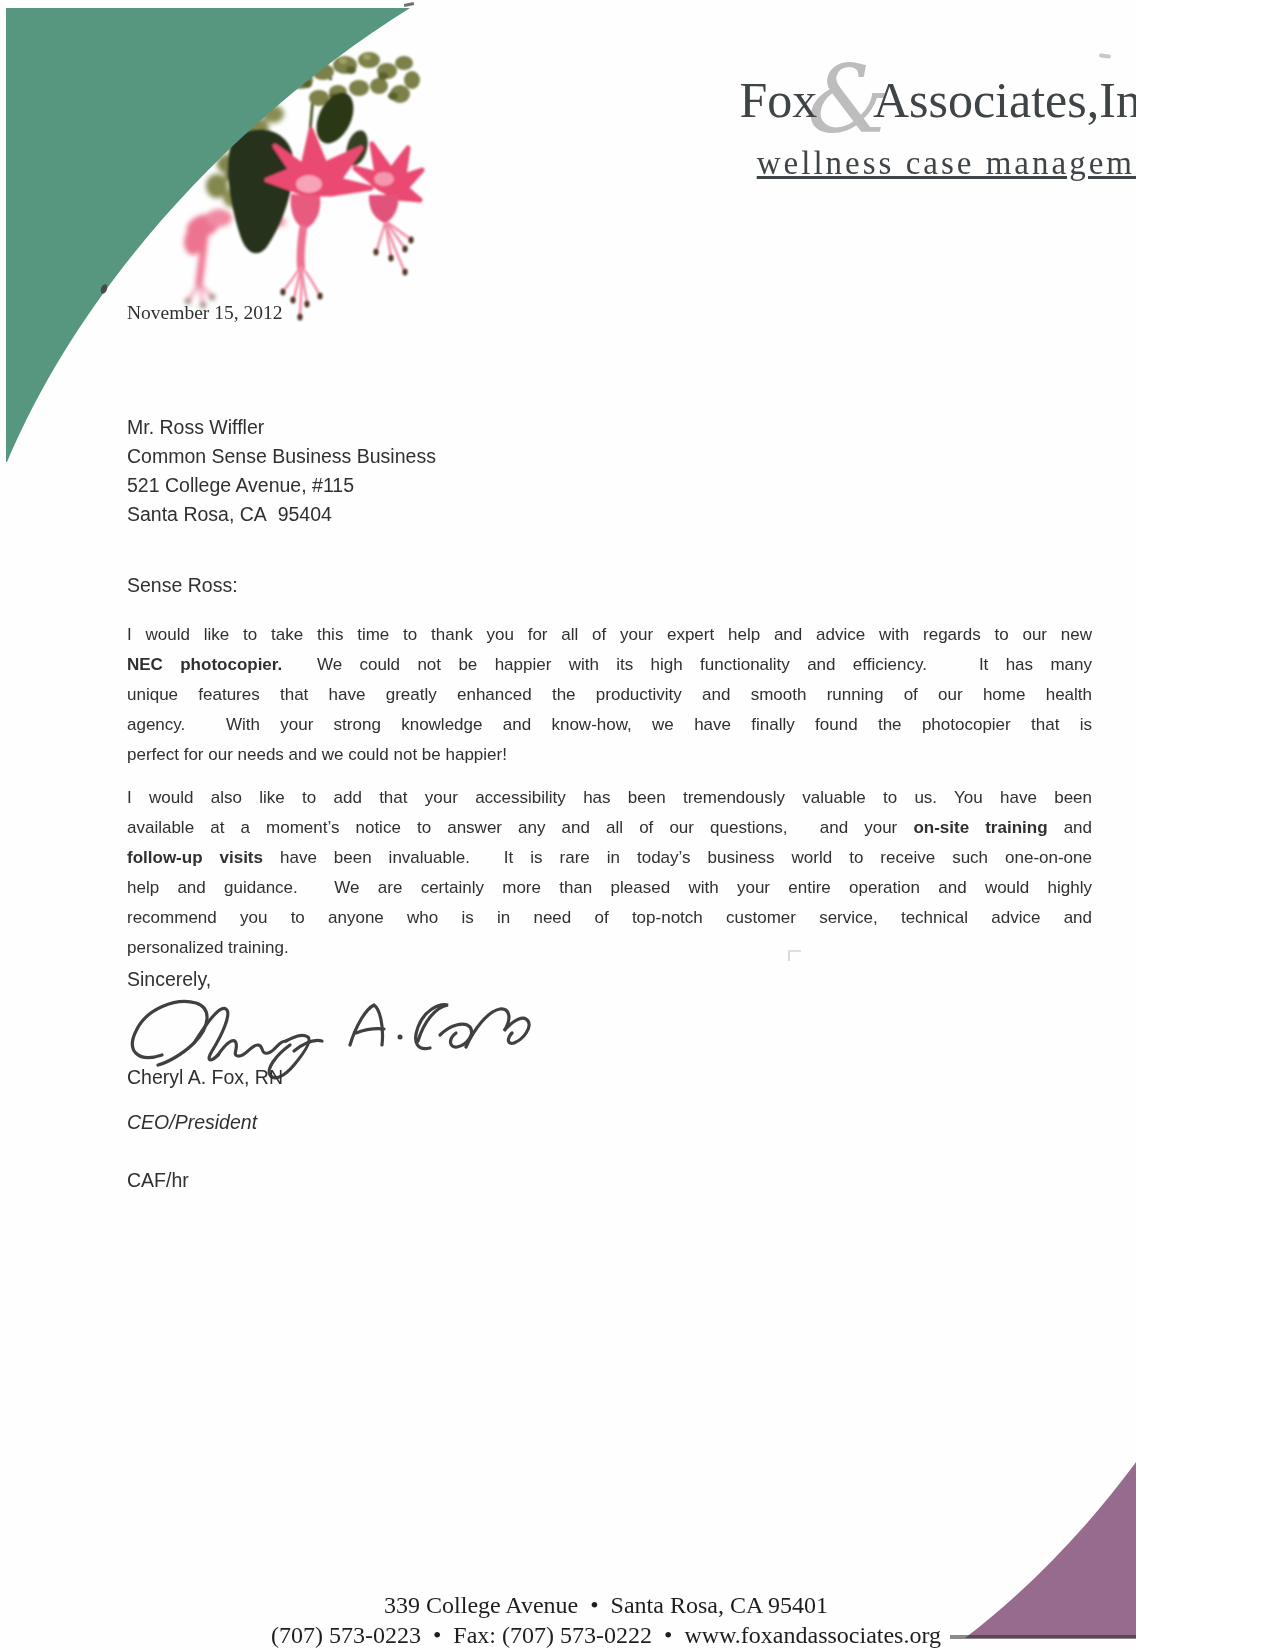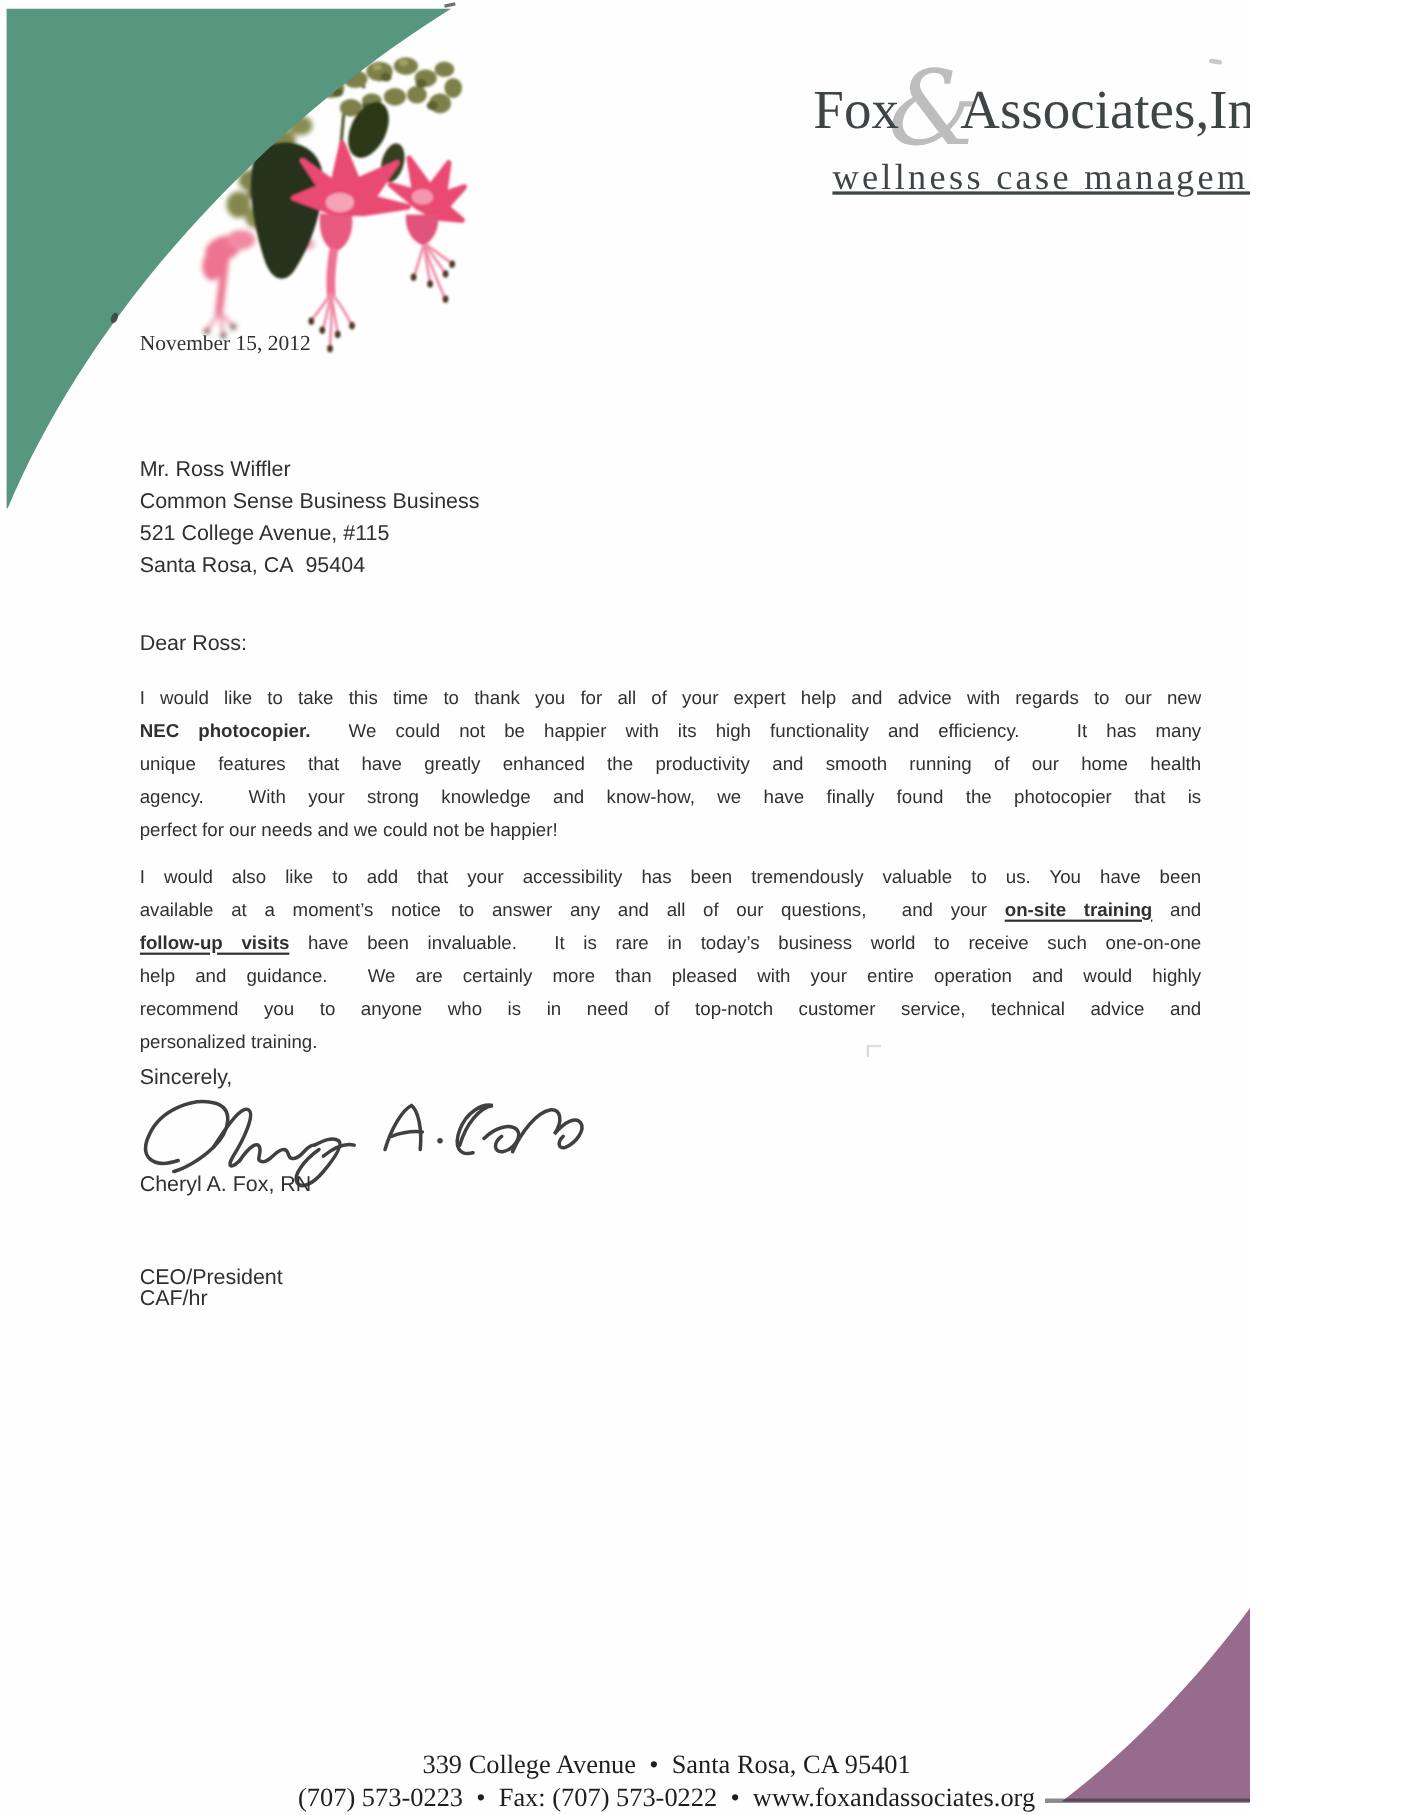--- a/index.html
+++ b/index.html
@@ -34,24 +34,24 @@
   .recipient { top:413px; }
   .recipient div { line-height:29px; }
   .salutation { top:574px; }
   .para { width:965px; font-size:17px; }
   .p1 { top:620px; }
   .p2 { top:783px; }
   .pline { height:30px; line-height:30px; text-align:justify; text-align-last:justify;
            white-space:nowrap; overflow:hidden; }
   .pline-last { text-align-last:left; }
   .bold { font-weight:bold; }
-  .underline { text-decoration:underline; text-decoration-thickness:2px; text-underline-offset:3px; }
+  .underline { text-decoration-thickness:2px; text-underline-offset:3px; }
   .closing { top:968px; }
   .sig-name { top:1066px; }
-  .sig-title { top:1150px; }
+  .sig-title { top:1111px;font-style:italic; }
   .reference { top:1169px; }
 
   
   .footer { left:0; top:1590px; width:1212px; text-align:center;
             font-family:"Liberation Serif", serif; font-size:24px; color:var(--footer_ink,#1e1e1e); }
   .footer div { line-height:30px; }
 
   
   .a1 { left:1099px; top:54px;  width:12px; height:4px;  background:#c9c9c9; border-radius:2px; transform:rotate(8deg); }
   .a2 { left:788px;  top:950px; width:11px; height:9px;  border-left:2px solid #d0d0d0; border-top:2px solid #d6d6d6; opacity:.8; }
@@ -174,21 +174,21 @@
     <div class="tagline">wellness case management</div>
   </div>
 
   <div class="date">November 15, 2012</div>
   <div class="recipient">
       <div>Mr. Ross Wiffler</div>
       <div>Common Sense Business Business</div>
       <div>521 College Avenue, #115</div>
       <div>Santa Rosa, CA&nbsp; 95404</div>
     </div>
-  <div class="salutation">Dear Ross:</div>
+  <div class="salutation">Sense Ross:</div>
   <div class="para p1">
       <div class="pline"><span>I would like to take this time to thank you for all of your expert help and advice with regards to our new</span></div>
       <div class="pline"><span class="bold">NEC photocopier.</span><span>&nbsp; We could not be happier with its high functionality and efficiency.&nbsp;&nbsp; It has many</span></div>
       <div class="pline"><span>unique features that have greatly enhanced the productivity and smooth running of our home health</span></div>
       <div class="pline"><span>agency.&nbsp; With your strong knowledge and know-how, we have finally found the photocopier that is</span></div>
       <div class="pline pline-last"><span>perfect for our needs and we could not be happier!</span></div>
     </div>
   <div class="para p2">
       <div class="pline"><span>I would also like to add that your accessibility has been tremendously valuable to us. You have been</span></div>
       <div class="pline"><span>available at a moment’s notice to answer any and all of our questions,&nbsp; and your </span><span class="bold underline">on-site training</span><span> and</span></div>

